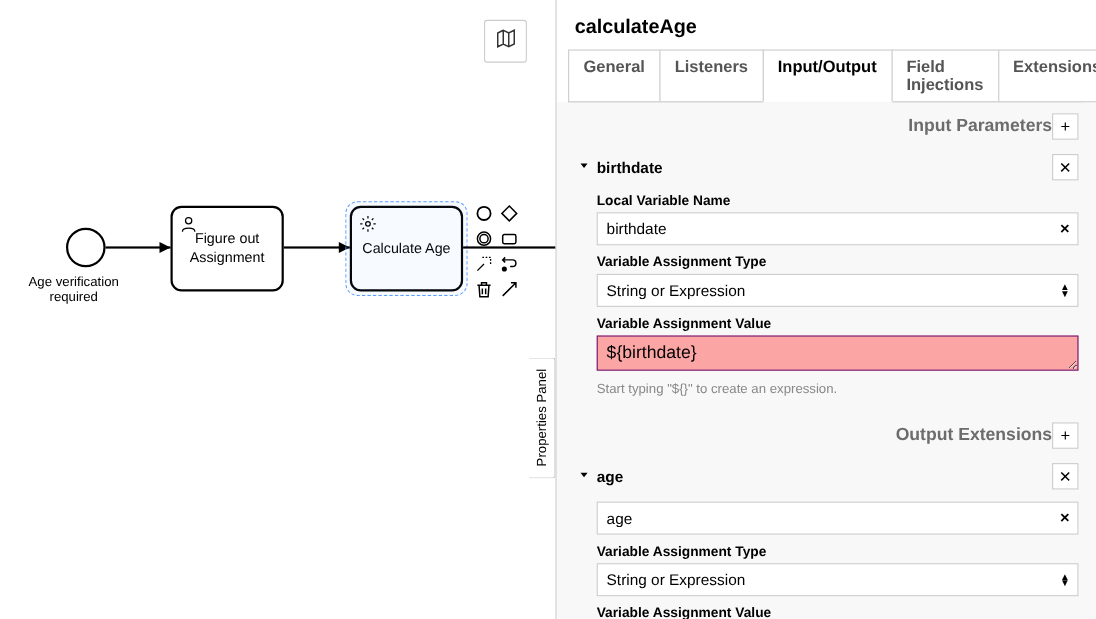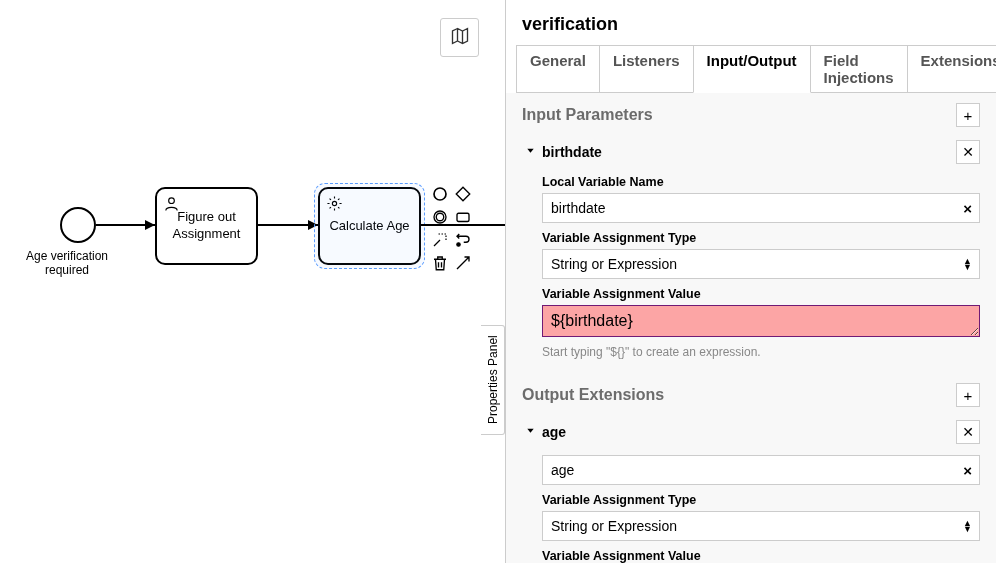--- a/index.html
+++ b/index.html
@@ -40,21 +40,21 @@
   
   .panel { position: absolute; left: 505px; top: 0; width: 491px; height: 563px; background: #f8f8f8; border-left: 1px solid #ccc; overflow-y: auto; }
   .panel-title { font-size: 18px; font-weight: 700; padding: 14px 16px 10px; background: #fff; }
   .tabs { background: #fff; padding: 0 10px 0; }
   .tablist { display: flex; }
   .tab { border: 1px solid #ccc; padding: 6px 13px; font-size: 15px; color: #555; margin-right: -1px; cursor: pointer; background: #fff; font-weight: bold; }
   .tab.active { border-bottom-color: #fff; color: #000; position: relative; z-index: 1;}
   .tabbar-bottom { border-top: 1px solid #ccc; margin-top: -1px;}
   
   .section { padding: 10px 16px 6px; }
-  .section-header { display: flex; align-items: center; }
+  .section-header { display: flex; align-items: center; text-align: right; }
   .section-title { font-size: 16px; font-weight: 700; color: #6c6c6c; flex: 1; }
   .add-btn, .remove-btn { width: 24px; height: 24px; border: 1px solid #ccc; background: #fff; font-size: 15px; display: flex; align-items: center; justify-content: center; cursor: pointer; }
   
   .entry-header { display: flex; align-items: center; padding: 7px 16px; }
   .entry-toggle { width: 16px; text-align: center; font-size: 12px; cursor: pointer; }
   .entry-name { font-weight: 700; font-size: 14px; flex: 1; margin-left: 4px; }
   .entry-remove { width: 24px; height: 24px; border: 1px solid #ccc; background: #fff; display: flex; align-items: center; justify-content: center; cursor: pointer; font-size: 14px;}
 
   .field { padding: 4px 16px 4px 36px; }
   .field-label { font-size: 12.5px; font-weight: 700; margin-bottom: 4px; display: block; }
@@ -156,21 +156,21 @@
         <svg width="18" height="18" viewBox="0 0 24 24" fill="none" stroke="#000" stroke-width="1.8">
           <path d="M4 20 L20 4 M14 4 H20 V10"></path>
         </svg>
       </div>
   </div>
 </div>
 
 <div class="panel-handle">Properties Panel</div>
 
 <div class="panel">
-  <div class="panel-title">verification</div>
+  <div class="panel-title">calculateAge</div>
   <div class="tabs">
     <div class="tablist">
       <div class="tab">General</div>
       <div class="tab">Listeners</div>
       <div class="tab active">Input/Output</div>
       <div class="tab">Field Injections</div>
       <div class="tab">Extensions</div>
     </div>
     <div class="tabbar-bottom"></div>
   </div>

